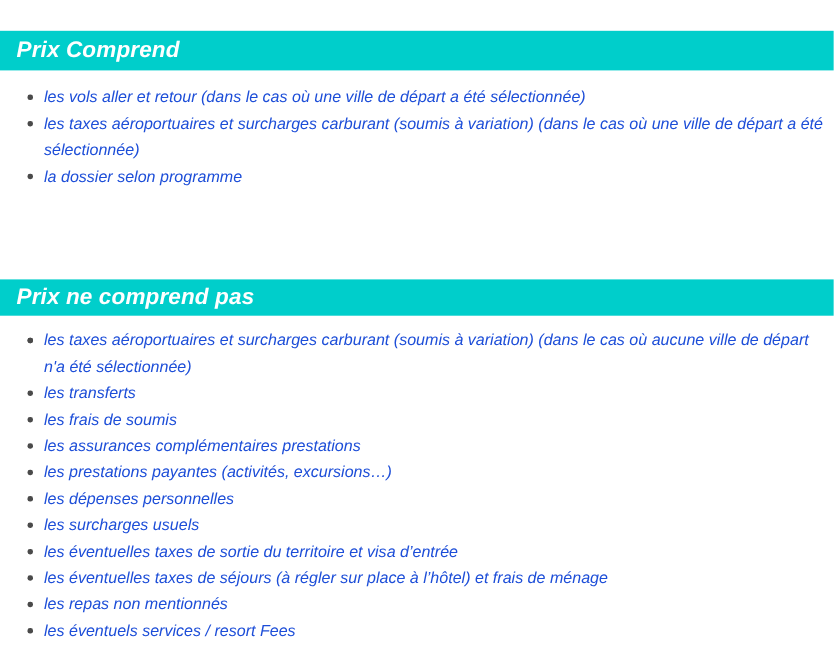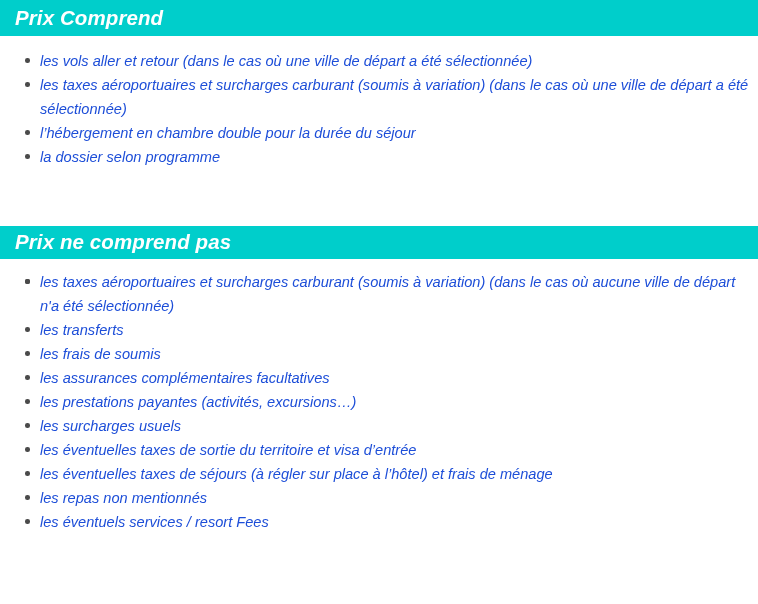--- a/index.html
+++ b/index.html
@@ -11,20 +11,21 @@
     height: 604px;
     background: #ffffff;
     font-family: "Liberation Sans", sans-serif;
     overflow: hidden;
   }
   .page {
     width: 758px;
     height: 513px;
     position: relative;
     background: #ffffff;
+    margin-top: 28px;
   }
 
   
   .section-band {
     background: #00cecb;
     width: 100%;
     box-sizing: border-box;
     height: 36px;
     display: flex;
     align-items: center;
@@ -109,24 +110,20 @@
       <li class="bullet-item">
         <span class="dot"></span>
         <span class="txt">les vols aller et retour (dans le cas où une ville de départ a été sélectionnée)</span>
       </li>
       <li class="bullet-item">
         <span class="dot"></span>
         <span class="txt">les taxes aéroportuaires et surcharges carburant (soumis à variation) (dans le cas où une ville de départ a été sélectionnée)</span>
       </li>
       <li class="bullet-item">
         <span class="dot"></span>
-        <span class="txt">l’hébergement en chambre double pour la durée du séjour</span>
-      </li>
-      <li class="bullet-item">
-        <span class="dot"></span>
         <span class="txt">la dossier selon programme</span>
       </li>
     </ul>
   </div>
 
   <div class="section-two-wrap">
     <div class="section-band second">
       <span class="section-title">Prix ne comprend pas</span>
     </div>
     <ul class="bullet-list section-two-list">
@@ -140,25 +137,29 @@
       <li class="bullet-item">
         <span class="dot"></span>
         <span class="txt">les transferts</span>
       </li>
       <li class="bullet-item">
         <span class="dot"></span>
         <span class="txt">les frais de soumis</span>
       </li>
       <li class="bullet-item">
         <span class="dot"></span>
-        <span class="txt">les assurances complémentaires facultatives</span>
+        <span class="txt">les assurances complémentaires prestations</span>
       </li>
       <li class="bullet-item">
         <span class="dot"></span>
         <span class="txt">les prestations payantes (activités, excursions…)</span>
+      </li>
+      <li class="bullet-item">
+        <span class="dot"></span>
+        <span class="txt">les dépenses personnelles</span>
       </li>
       <li class="bullet-item">
         <span class="dot"></span>
         <span class="txt">les surcharges usuels</span>
       </li>
       <li class="bullet-item">
         <span class="dot"></span>
         <span class="txt">les éventuelles taxes de sortie du territoire et visa d’entrée</span>
       </li>
       <li class="bullet-item">

